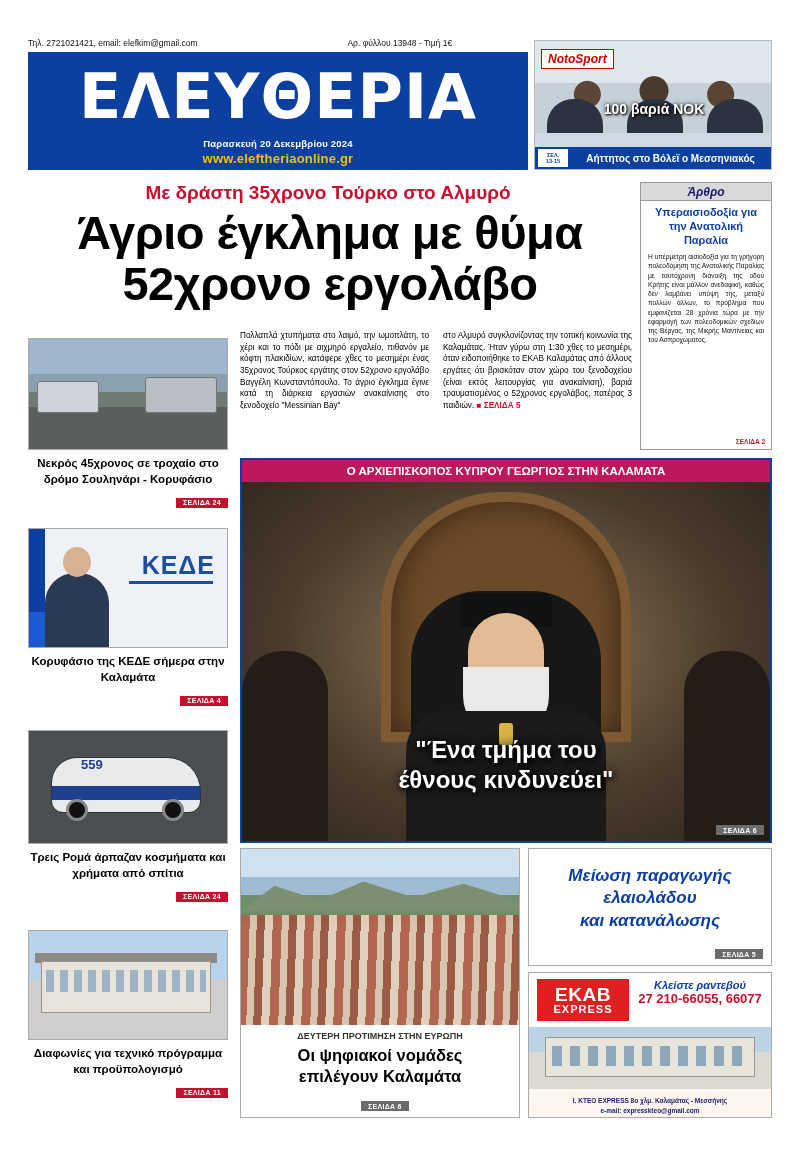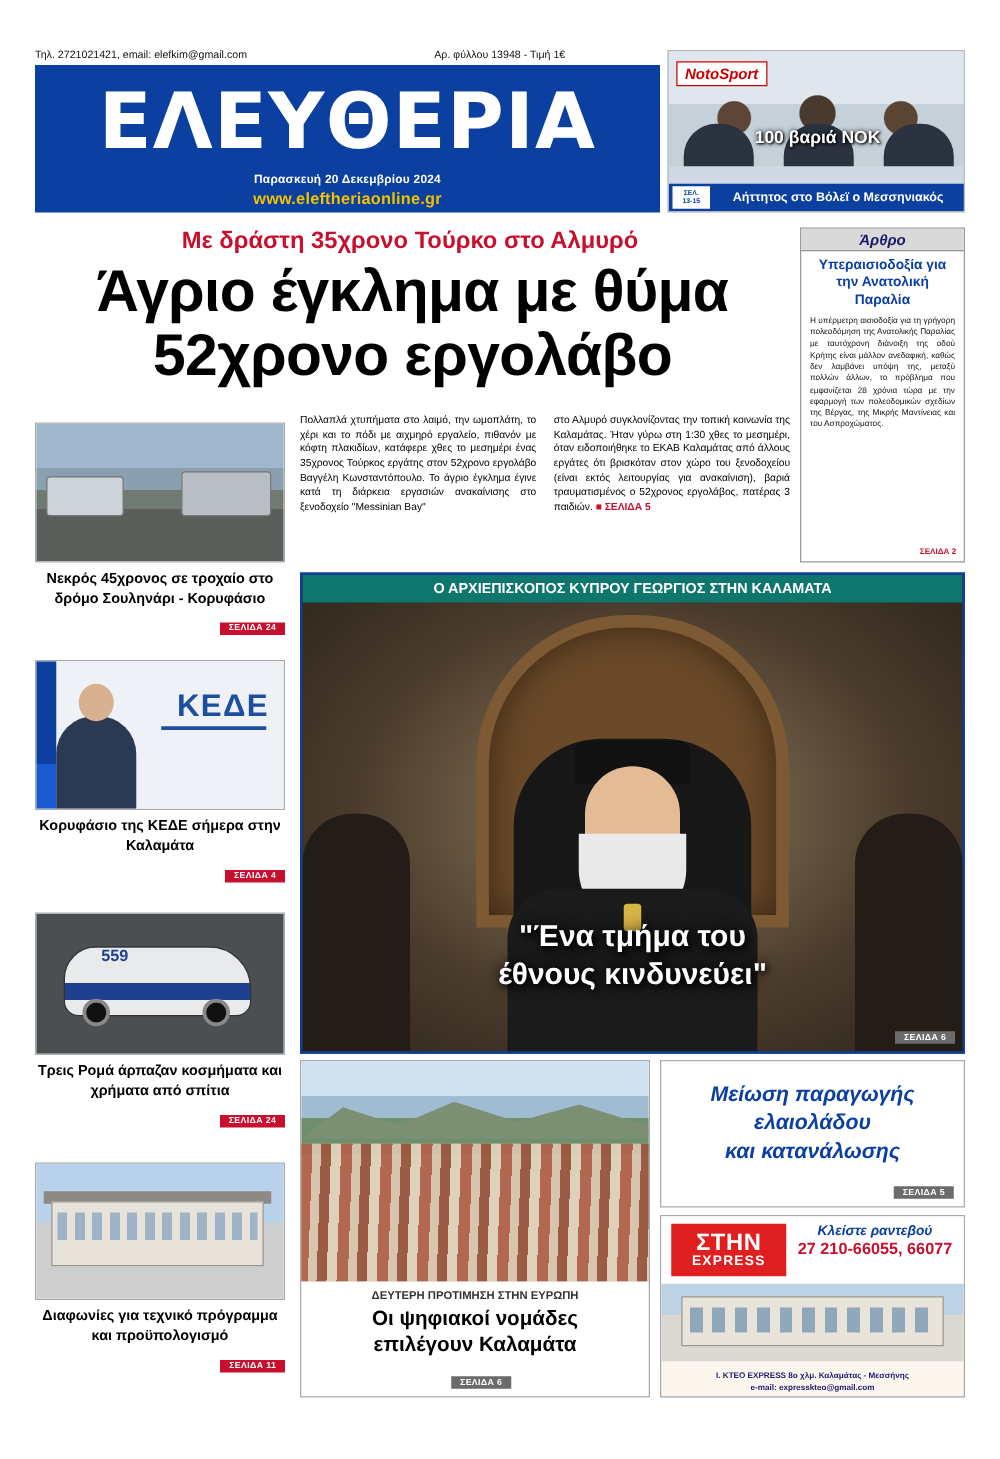--- a/index.html
+++ b/index.html
@@ -239,21 +239,21 @@
   }
 
   
   .mainphoto {
     position: absolute; left: 240px; top: 458px; width: 280px; height: 385px;
     border: 2px solid #0b3fa0; overflow: hidden; background: #3a2f28;
   }
   .mainphoto.wide { width: 532px; }
   .mp-banner {
     position: absolute; left: 0; top: 0; width: 100%; height: 22px;
-    background: #0f766e; color: #fff; text-align: center;
+    background: #be185d; color: #fff; text-align: center;
     font-size: 11.5px; font-weight: bold; line-height: 22px; z-index: 5;
   }
   .mp-scene {
     position: absolute; left: 0; top: 22px; right: 0; bottom: 0;
     background:
       radial-gradient(ellipse at 50% 46%, #6e5c45 0 30%, #4a3b2c 60%, #2e251c 100%);
   }
   .mp-chair {
     position: absolute; left: 50%; transform: translateX(-50%); top: 10px;
     width: 250px; height: 250px; background: #6b4a2a;
@@ -527,21 +527,21 @@
       <div>Μείωση παραγωγής</div>
       <div>ελαιολάδου</div>
       <div>και κατανάλωσης</div>
     </div>
     <span class="pgtag dark tag">ΣΕΛΙΔΑ 5</span>
   </div>
 
   <div class="ktebox">
     <div class="kte-top">
       <div class="kte-logo">
-        <span class="k1">ΣΤΗΝ</span>
+        <span class="k1">ΕΚΑΒ</span>
         <span class="k2">EXPRESS</span>
       </div>
       <div class="kte-call">
         <div class="c1">Κλείστε ραντεβού</div>
         <div class="c2">27 210-66055, 66077</div>
       </div>
     </div>
     <div class="kte-photo">
       <div class="hall"></div>
     </div>

